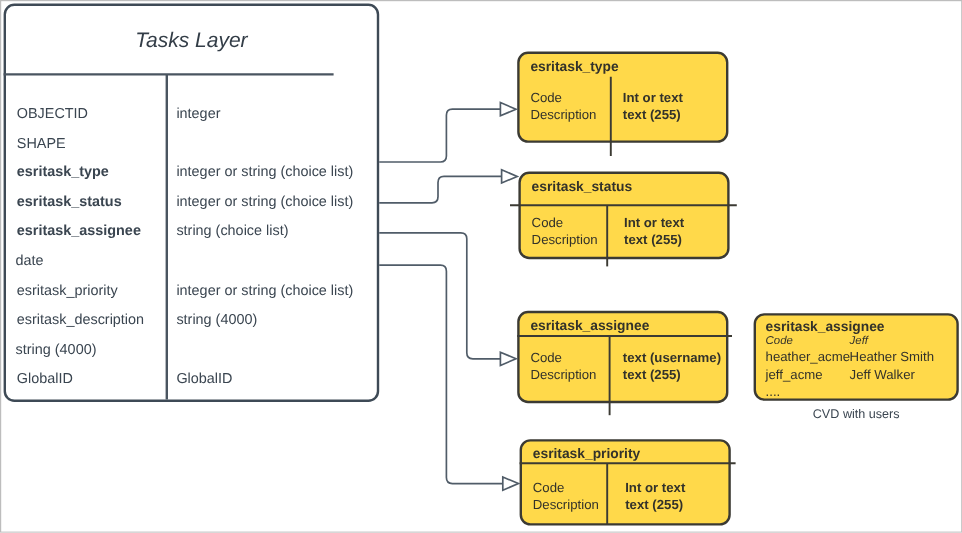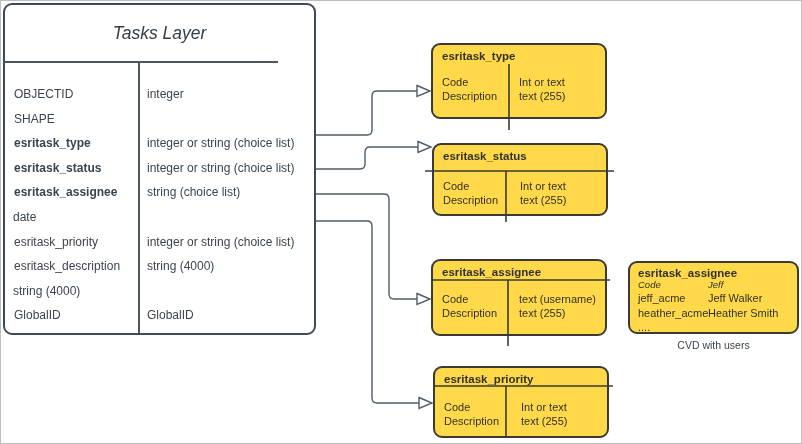--- a/index.html
+++ b/index.html
@@ -47,21 +47,21 @@
     font-weight:bold;font-size:11.5px;
     color:#33322a;
     white-space:nowrap;
   }
   .dbody{
     position:absolute;left:0;right:0;
     display:flex;
     font-size:11px;line-height:14px;color:#33322a;
   }
   .dleft{width:77px;padding-left:9px;box-sizing:border-box;flex:none;}
-  .dright{flex:1;padding-left:9px;}
+  .dright{flex:1;padding-left:9px;font-weight:bold;}
   
   .cvd{left:627px;top:260px;width:171px;height:73px;}
   .cvd .dtitle{padding:4px 0 0 8px;}
   .cvd-head{display:flex;font-size:9.5px;font-style:italic;padding-left:8px;line-height:12px;color:#33322a;}
   .cvd-head .c1{width:70px;flex:none;}
   .cvd-row{display:flex;font-size:11px;line-height:14.5px;padding-left:8px;color:#33322a;}
   .cvd-row .c1{width:70px;flex:none;}
   .cvd-caption{
     position:absolute;left:627px;top:338px;width:171px;
     text-align:center;font-size:10.5px;color:#3a4550;
@@ -173,26 +173,26 @@
     </div>
   </div>
 
   <div class="dbox cvd">
     <div class="dtitle">esritask_assignee</div>
     <div class="cvd-head">
       <div class="c1">Code</div>
       <div>Jeff</div>
     </div>
     <div class="cvd-row">
+      <div class="c1">heather_acme</div>
+      <div>Heather Smith</div>
+    </div>
+    <div class="cvd-row">
       <div class="c1">jeff_acme</div>
       <div>Jeff Walker</div>
-    </div>
-    <div class="cvd-row">
-      <div class="c1">heather_acme</div>
-      <div>Heather Smith</div>
     </div>
     <div class="cvd-row">
       <div class="c1">....</div>
       <div></div>
     </div>
   </div>
   <div class="cvd-caption">CVD with users</div>
 
   <svg id="overlay" viewBox="0 0 800 442" xmlns="http://www.w3.org/2000/svg">
 

